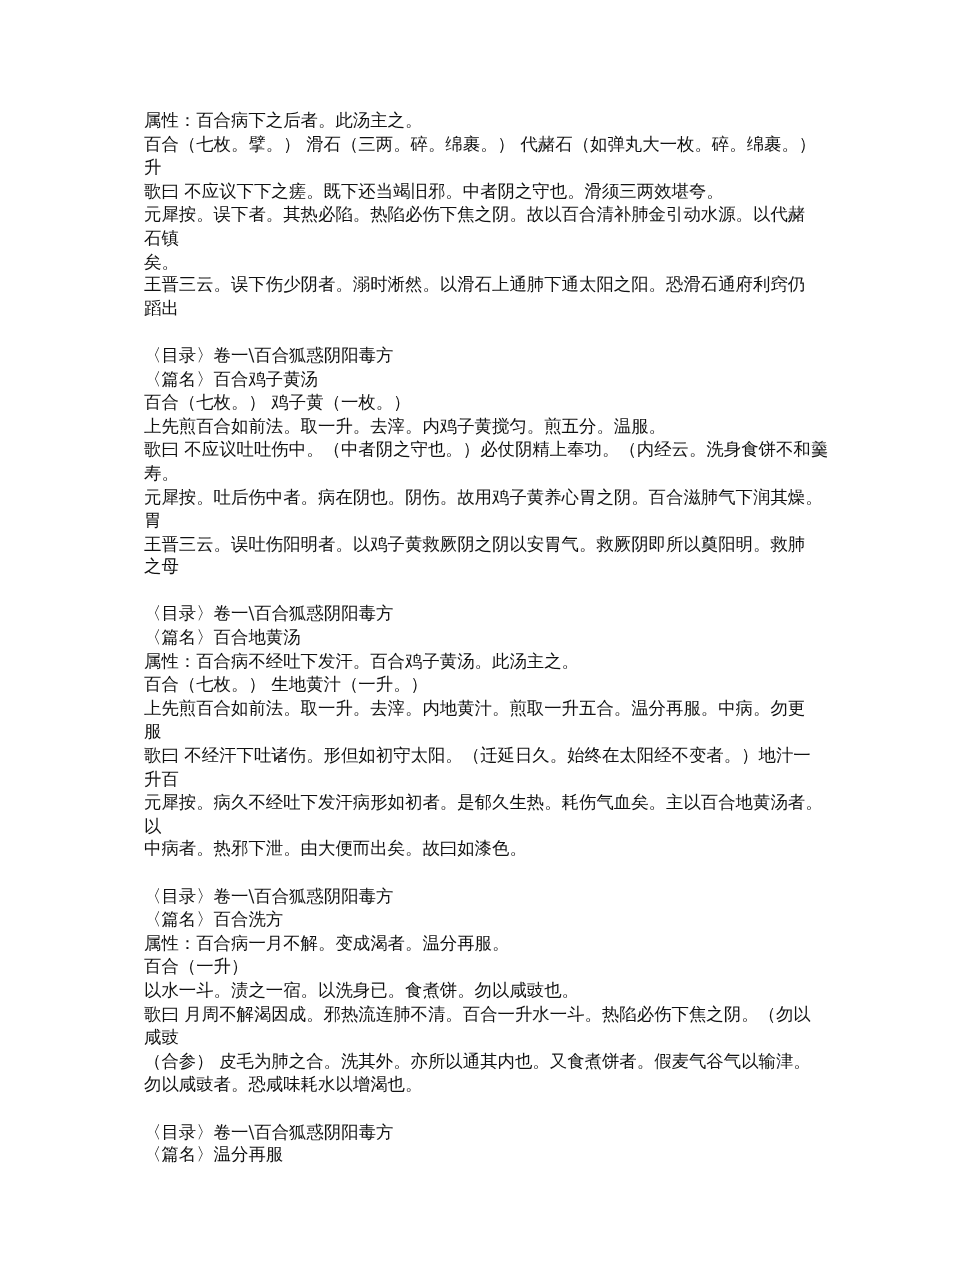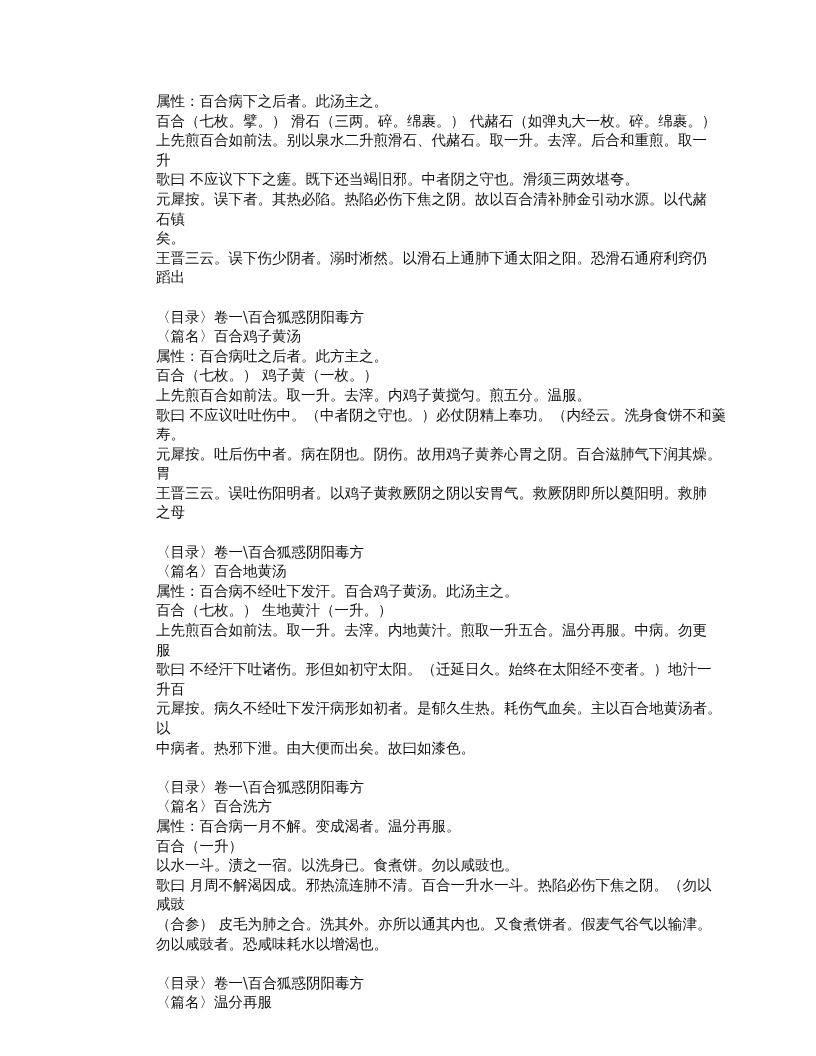--- a/index.html
+++ b/index.html
@@ -2,44 +2,42 @@
 <html><head>
 <meta charset="utf-8">
 <style>
   html, body { margin: 0; padding: 0; background: #ffffff; }
   body { width: 816px; height: 1056px; position: relative; overflow: hidden; }
   .page {
     position: absolute; left: 120px; top: 92px; width: 560px;
     font-family: "DejaVu Serif", "Liberation Serif", serif;
     font-size: 14.5px; line-height: 19.6px; color: #111111;
   }
-  .line { white-space: nowrap; height: 19.6px; margin-left: 36px; }
+  .line { white-space: nowrap; height: 19.6px; }
   .blank { height: 19.6px; }
 </style>
 </head>
 <body>
 
 <div class="page" id="page">
     <div>
       <div class="line">属性：百合病下之后者。此汤主之。</div>
       <div class="line">百合（七枚。擘。） 滑石（三两。碎。绵裹。） 代赭石（如弹丸大一枚。碎。绵裹。）</div>
-      <div class="line">上先煎百合如前法。别以泉水二升煎滑石、代赭石。取一升。去滓。后合和重煎。取一</div>
       <div class="line">升</div>
       <div class="line">歌曰 不应议下下之瘥。既下还当竭旧邪。中者阴之守也。滑须三两效堪夸。</div>
       <div class="line">元犀按。误下者。其热必陷。热陷必伤下焦之阴。故以百合清补肺金引动水源。以代赭</div>
       <div class="line">石镇</div>
       <div class="line">矣。</div>
       <div class="line">王晋三云。误下伤少阴者。溺时淅然。以滑石上通肺下通太阳之阳。恐滑石通府利窍仍</div>
       <div class="line">蹈出</div>
     </div>
     <div class="blank"></div>
     <div>
       <div class="line">〈目录〉卷一\百合狐惑阴阳毒方</div>
       <div class="line">〈篇名〉百合鸡子黄汤</div>
-      <div class="line">属性：百合病吐之后者。此方主之。</div>
       <div class="line">百合（七枚。） 鸡子黄（一枚。）</div>
       <div class="line">上先煎百合如前法。取一升。去滓。内鸡子黄搅匀。煎五分。温服。</div>
       <div class="line">歌曰 不应议吐吐伤中。（中者阴之守也。）必仗阴精上奉功。（内经云。洗身食饼不和羹</div>
       <div class="line">寿。</div>
       <div class="line">元犀按。吐后伤中者。病在阴也。阴伤。故用鸡子黄养心胃之阴。百合滋肺气下润其燥。</div>
       <div class="line">胃</div>
       <div class="line">王晋三云。误吐伤阳明者。以鸡子黄救厥阴之阴以安胃气。救厥阴即所以奠阳明。救肺</div>
       <div class="line">之母</div>
     </div>
     <div class="blank"></div>

